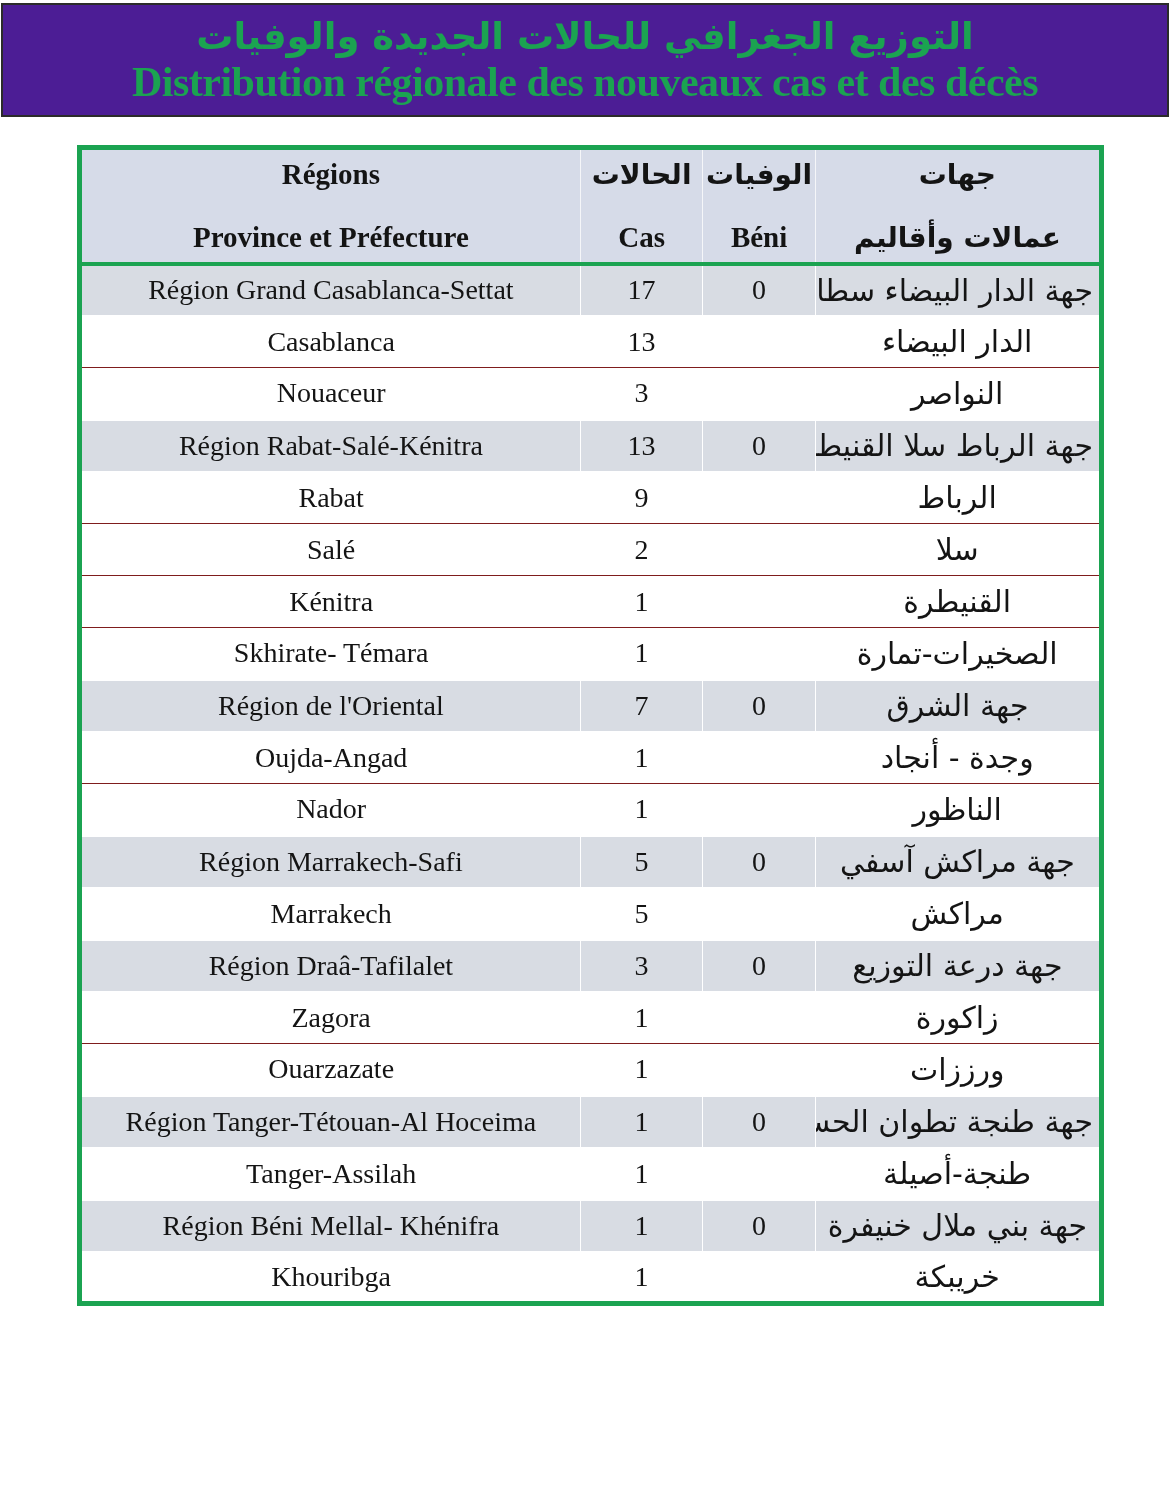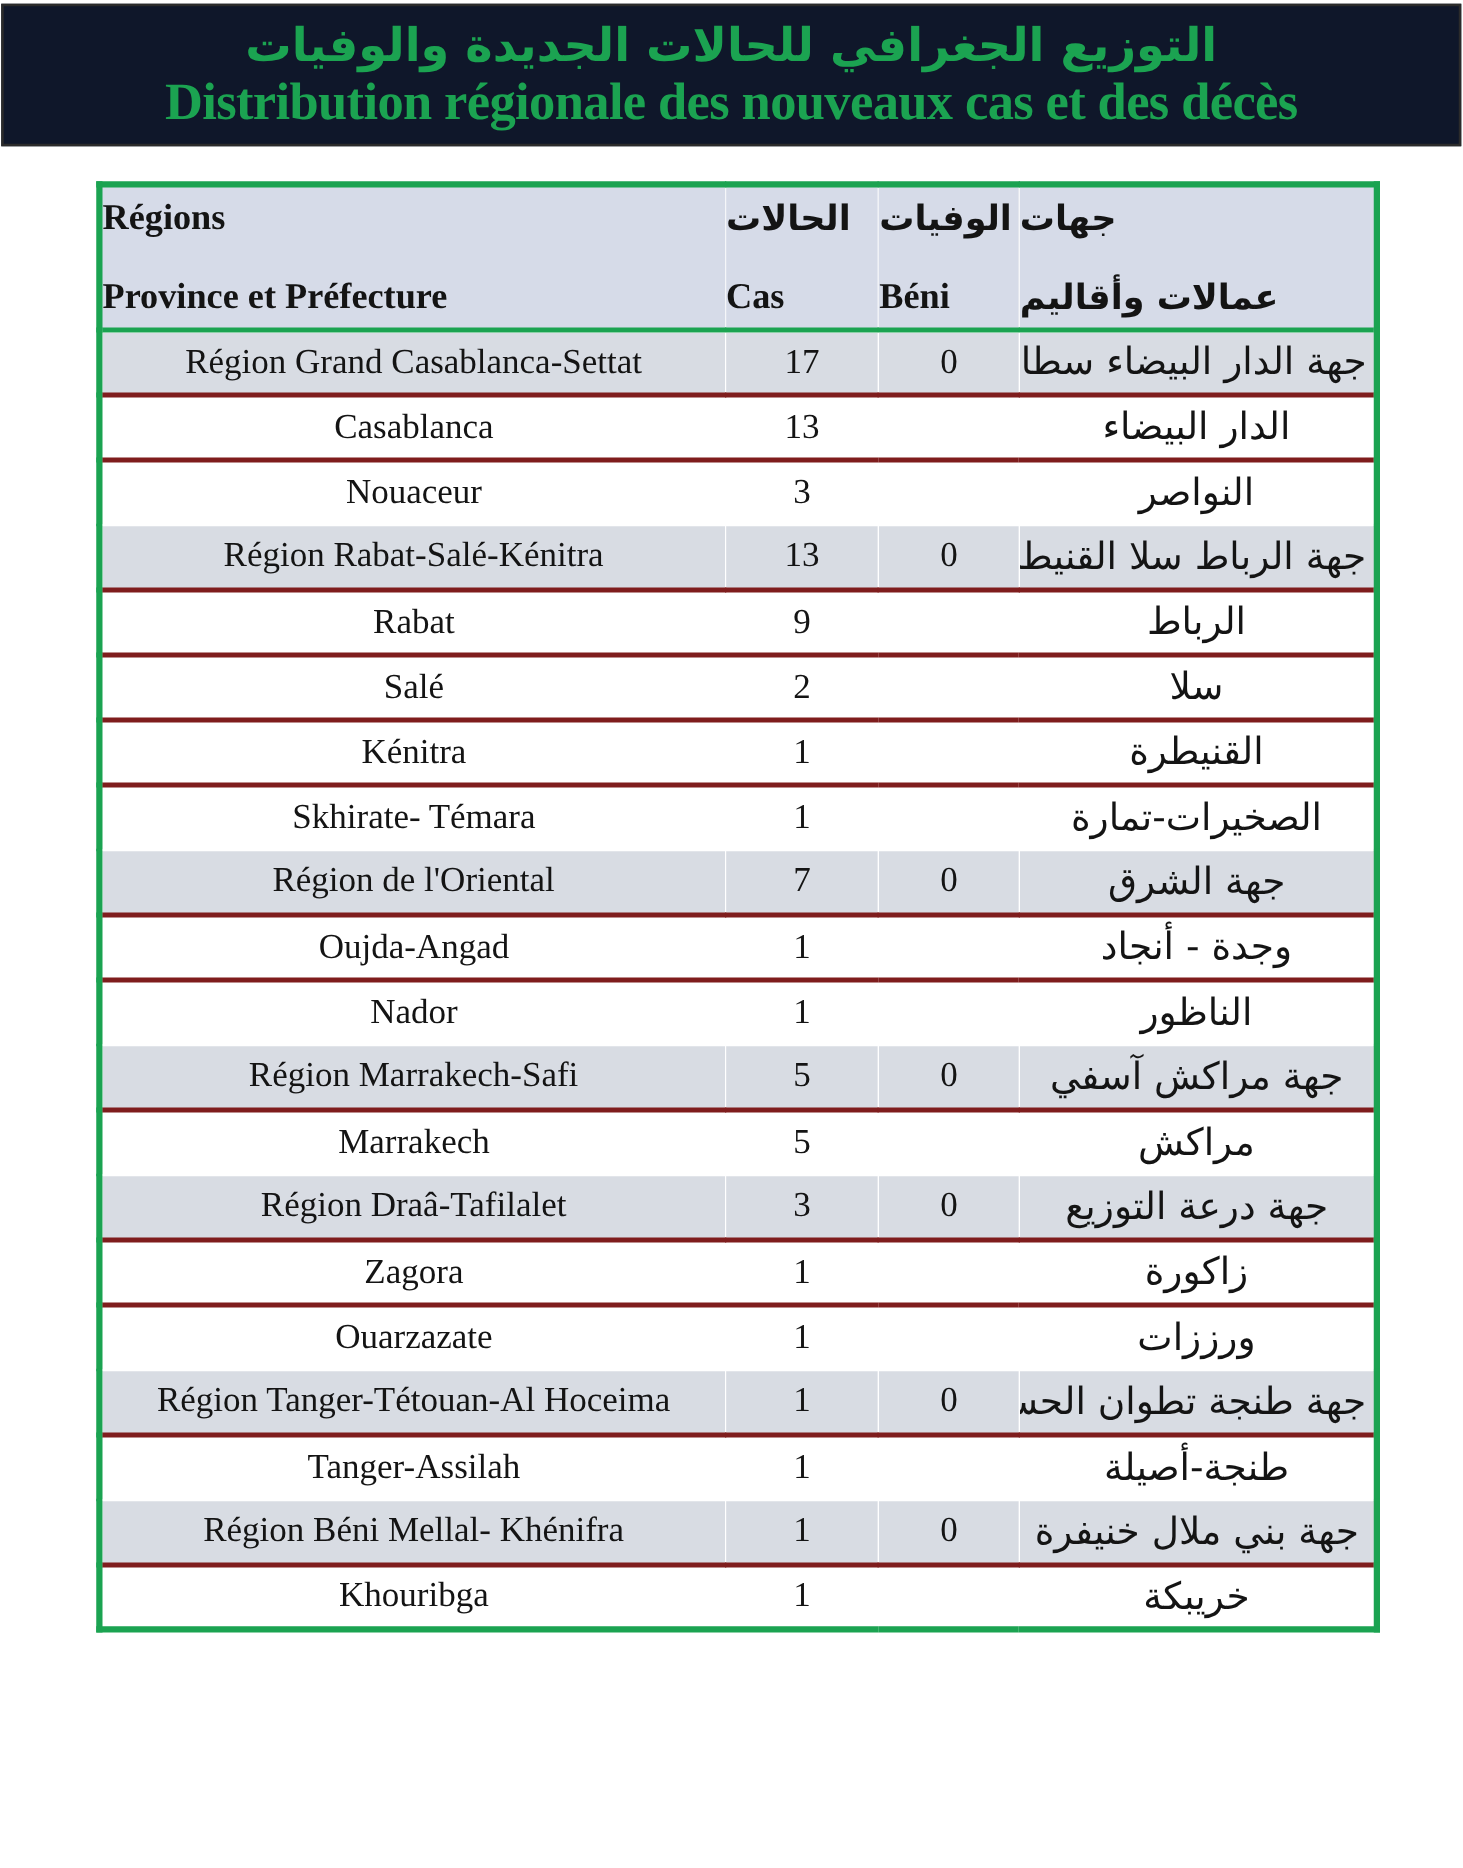--- a/index.html
+++ b/index.html
@@ -18,21 +18,21 @@
     position:relative;
     overflow:hidden;
   }
   
   .title-box{
     position:absolute;top:3px;left:1px;right:1px;
     border:2px solid var(--rule);
     height:114px;
     display:flex;flex-direction:column;align-items:center;justify-content:center;
     gap:2px;
-    background:#0f172a;
+    background:#4c1d95;
   }
   .title-ar{
     font-size:37px;font-weight:bold;color:var(--green);
     direction:rtl;line-height:1.15;
     font-family:"DejaVu Sans","Liberation Serif",serif;
   }
   .title-fr{
     font-size:42px;font-weight:bold;color:var(--green);
     line-height:1.05;letter-spacing:-0.5px;
   }
@@ -52,29 +52,29 @@
     border-bottom:4px solid var(--green);
   }
   thead th{
     font-weight:bold;font-size:29px;
     height:116px;vertical-align:middle;text-align:center;
     border-left:1px solid rgba(255,255,255,.75);
   }
   thead th:first-child{border-left:none;}
   .hdr-stack{
     height:100px;display:flex;flex-direction:column;
-    justify-content:space-between;align-items:flex-start;
+    justify-content:space-between;align-items:center;
     padding:2px 0;
   }
   .hdr-ar{direction:rtl;font-family:"DejaVu Sans","Liberation Serif",serif;font-size:28px;}
   tbody td{
     height:52px;font-size:28px;text-align:center;vertical-align:middle;
     overflow:hidden;white-space:nowrap;
   }
-  tbody tr{border-top:4px solid #7f1d1d;}
+  tbody tr{border-top:1px solid #7f1d1d;}
   tbody tr.region{
     background:var(--region-bg);
     border-top:2px solid #ffffff;
     border-bottom:2px solid #ffffff;
   }
   tbody tr.region td{border-left:1px solid rgba(255,255,255,.7);}
   tbody tr.region td:first-child{border-left:none;}
   td.c-ar{
     direction:rtl;
     font-family:"DejaVu Sans","Liberation Serif",serif;

